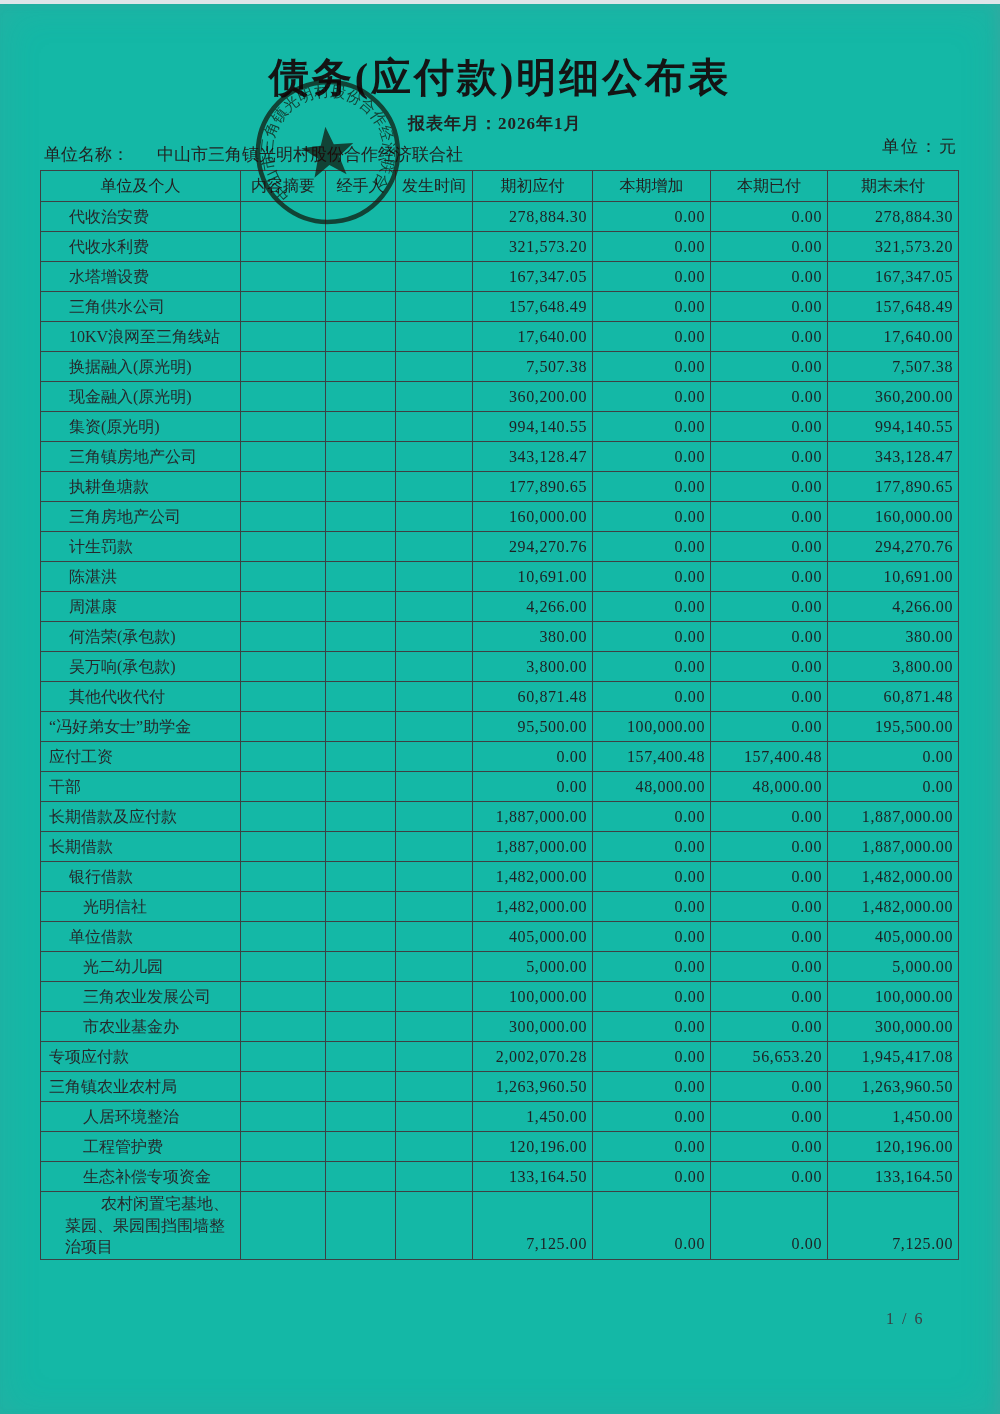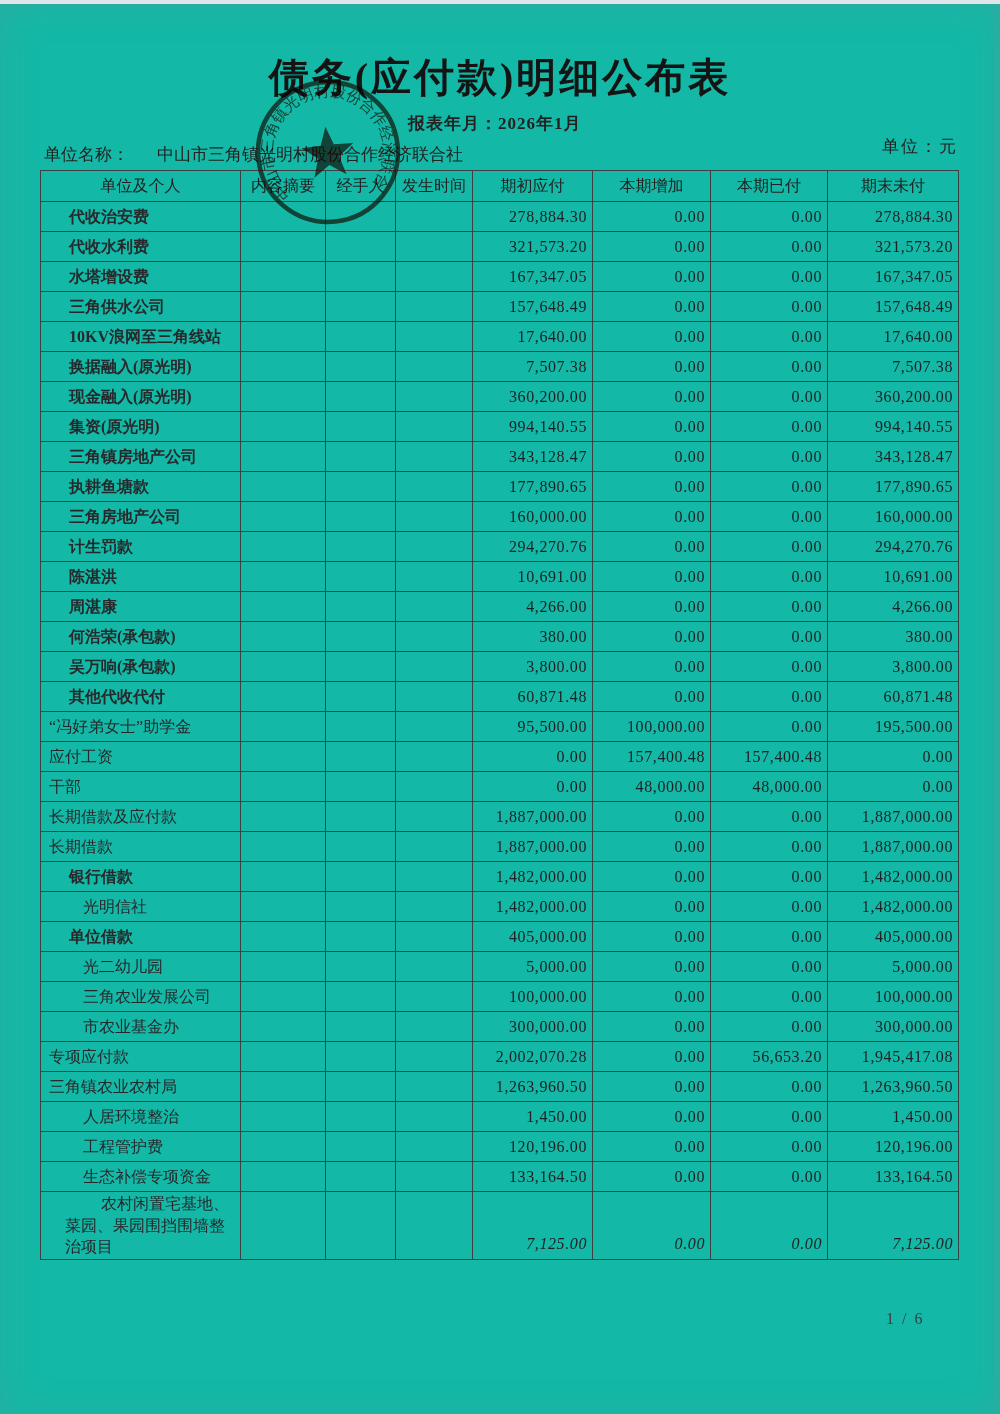--- a/index.html
+++ b/index.html
@@ -39,29 +39,29 @@
   table.debt th, table.debt td{
     border:1px solid #3d4043;
     overflow:hidden;
   }
   table.debt th{
     height:28px;font-weight:400;font-size:16px;text-align:center;color:#222;
   }
   table.debt td{height:27px;font-size:16px;}
   td.c-name{text-align:left;padding-left:6px;line-height:1.35;}
   td.c-name.l0{text-indent:2px;}
-  td.c-name.l1{text-indent:22px;font-weight:bold;}
+  td.c-name.l1{text-indent:22px;}
   td.c-name.l2{text-indent:36px;}
   td.num{
     text-align:right;padding-right:5px;
     font-size:15px;letter-spacing:.6px;color:#1e2124;
     white-space:nowrap;
   }
   tr.tall td{height:57px;padding-left:24px;}
-  tr.tall td.num{vertical-align:bottom;padding-bottom:6px;font-style:italic;}
+  tr.tall td.num{vertical-align:bottom;padding-bottom:6px;}
   .page-indicator{
     position:absolute;top:1306px;left:886px;font-size:16px;letter-spacing:2px;color:#3a3f44;
   }
 </style>
 </head>
 <body>
 
 <div class="page">
 
   <div class="title">债务(应付款)明细公布表</div>

